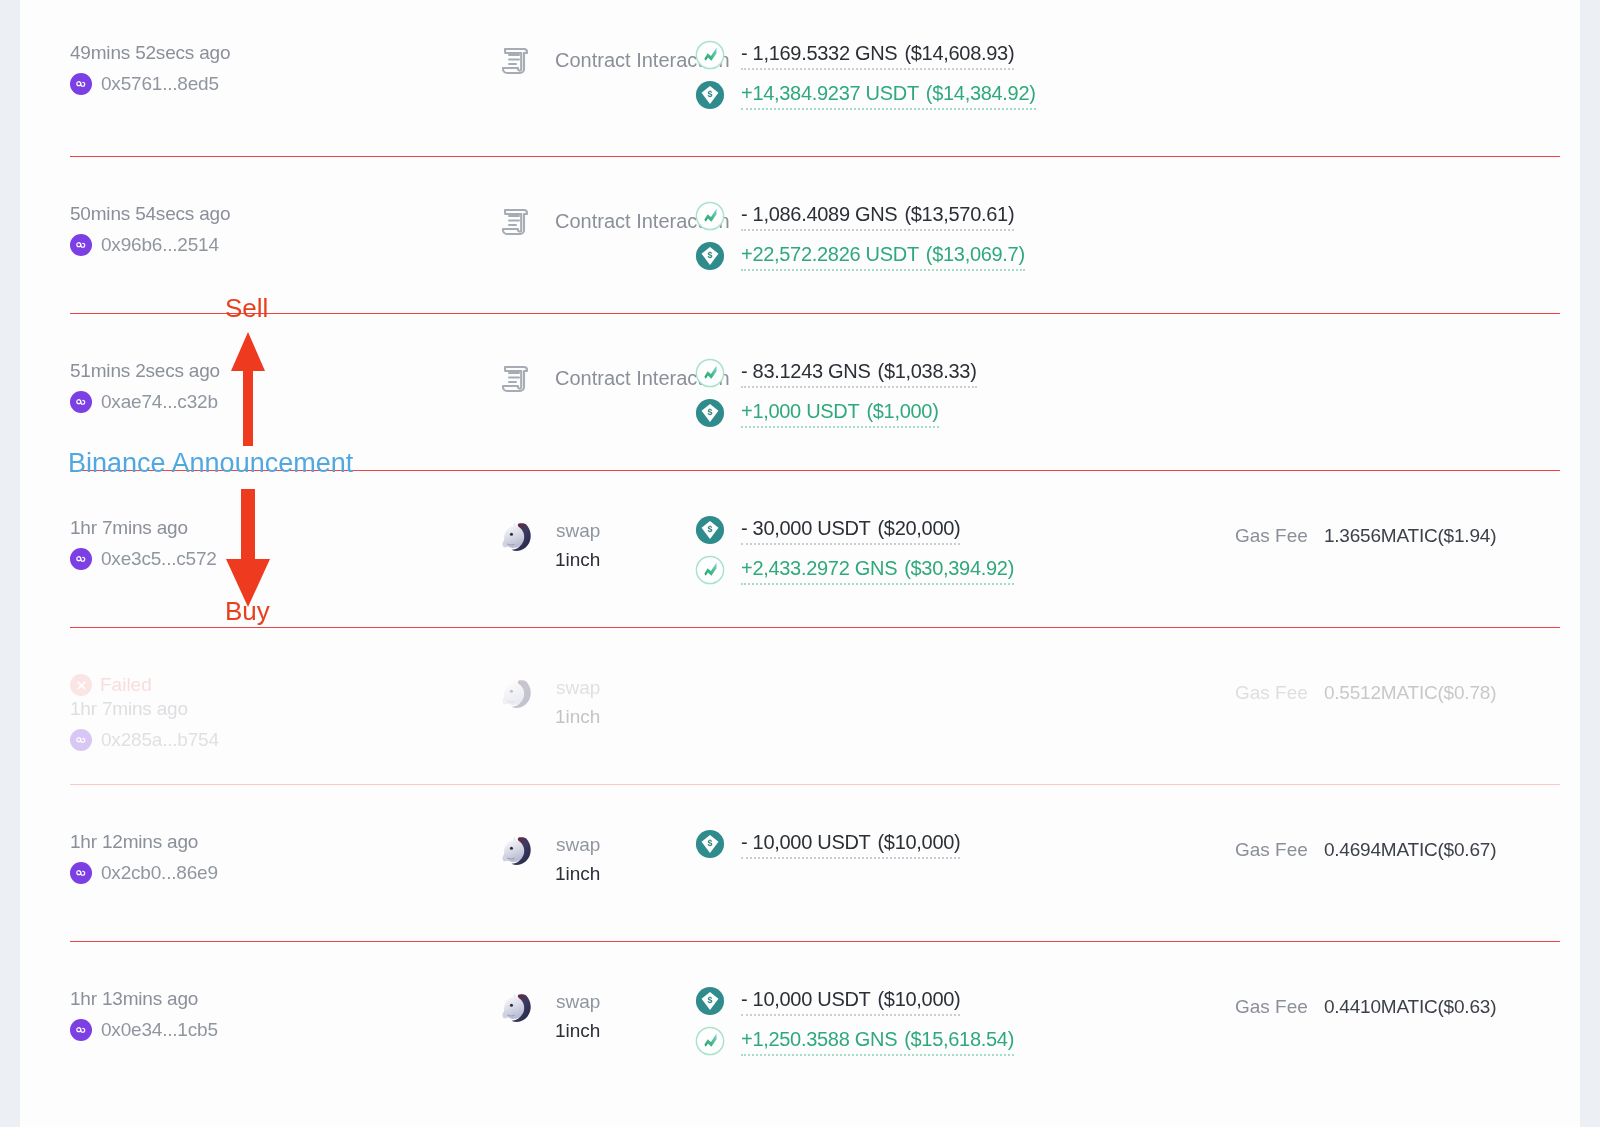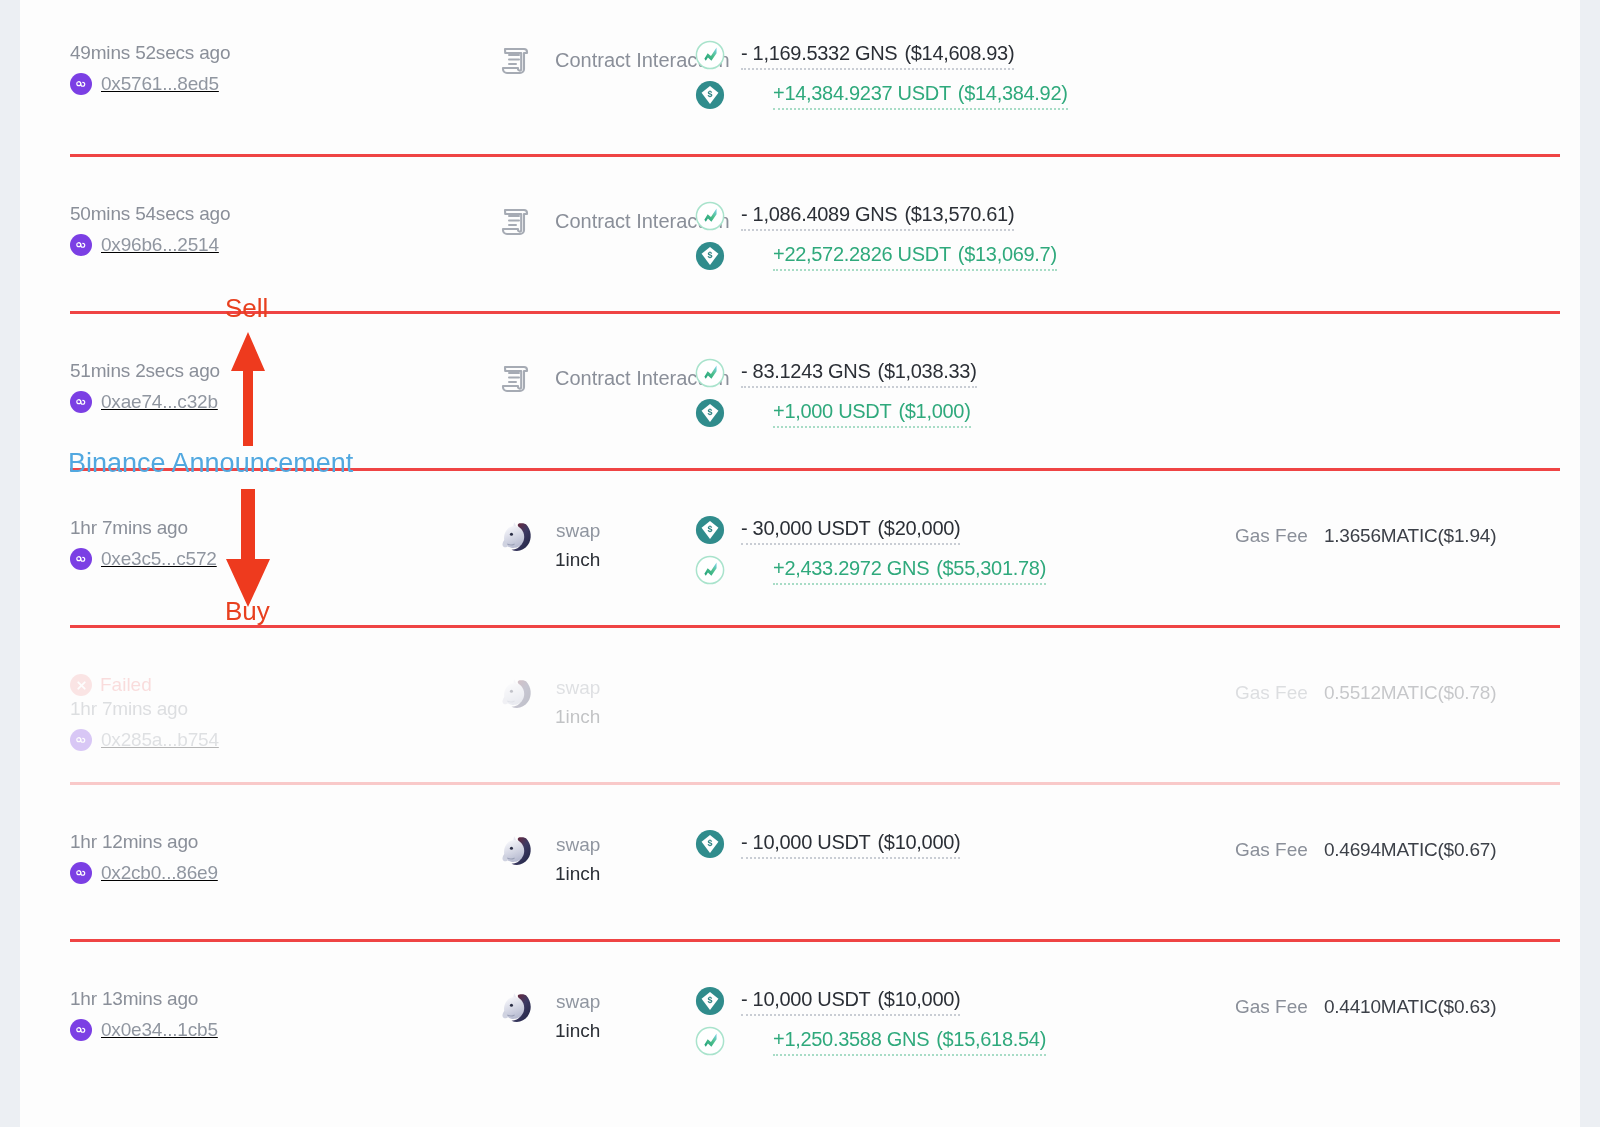--- a/index.html
+++ b/index.html
@@ -31,21 +31,21 @@
   .tx-list {
     position: absolute;
     left: 0; top: 0;
     width: 1560px;
   }
 
   .tx-row {
     position: relative;
     width: 1490px;
     margin-left: 50px;
-    border-bottom: 3px solid #ef4444;
+    border-bottom: 1px solid #ef4444;
     display: flex;
     align-items: flex-start;
   }
   .tx-row.last { border-bottom: none; }
 
   .tx-row.faded { opacity: 0.28; }
 
   
   .col-time {
     width: 210px;
@@ -76,21 +76,20 @@
     color: #8a8f99;
     font-size: 19px;
     letter-spacing: -0.2px;
     white-space: nowrap;
     margin-bottom: 9px;
   }
   .hash-line {
     display: flex;
     align-items: center;
     gap: 9px;
-    text-decoration: underline;
   }
   .chain-icon {
     width: 22px; height: 22px;
     border-radius: 50%;
     background: #7b3fe4;
     display: inline-flex;
     align-items: center;
     justify-content: center;
     flex: 0 0 22px;
   }
@@ -157,21 +156,21 @@
     display: block;
   }
   .amt-text {
     font-size: 20px;
     white-space: nowrap;
     border-bottom: 2px dotted #c9cdd4;
     padding-bottom: 3px;
     letter-spacing: -0.3px;
   }
   .amt-neg { color: #2b2f36; }
-  .amt-pos { color: #2fa97c; border-bottom-color: #a8dcc6; margin-left: 32px; }
+  .amt-pos { color: #2fa97c; border-bottom-color: #a8dcc6; }
   .amt-usd { margin-left: 7px; }
 
   
   .col-gas {
     flex: 1 1 auto;
     display: flex;
     align-items: flex-start;
     justify-content: flex-start;
     gap: 16px;
     padding-top: 12px;
@@ -423,21 +422,21 @@
                 <defs>
                   <linearGradient id="gnsg" x1="0" y1="1" x2="1" y2="0">
                     <stop offset="0%" stop-color="#1fa07a"></stop>
                     <stop offset="55%" stop-color="#4fc08d"></stop>
                     <stop offset="100%" stop-color="#7fd4f0"></stop>
                   </linearGradient>
                 </defs>
                 <circle cx="16" cy="16" r="14.5" fill="#fff" stroke="#a9e3cc" stroke-width="1.6"></circle>
                 <path d="M10 20 L13.5 14 L17 17 L23 8 L23 14 L17.5 22 L13.8 18.6 L11.5 22 Z" fill="url(#gnsg)"></path>
               </svg>
-              <span class="amt-text amt-pos"><span>+2,433.2972 GNS</span><span class="amt-usd">($55,301.78)</span></span>
+              <span class="amt-text amt-pos"><span>+2,433.2972 GNS</span><span class="amt-usd">($30,394.92)</span></span>
             </div>
           </div>
           <div class="col-gas">
             <span class="gas-label">Gas Fee</span>
             <span class="gas-value">1.3656MATIC($1.94)</span>
           </div>
         </div>
         <div class="tx-row faded" style="height: 157px; padding-top: 42px;">
           <div class="col-time">
             <div class="status-line">

